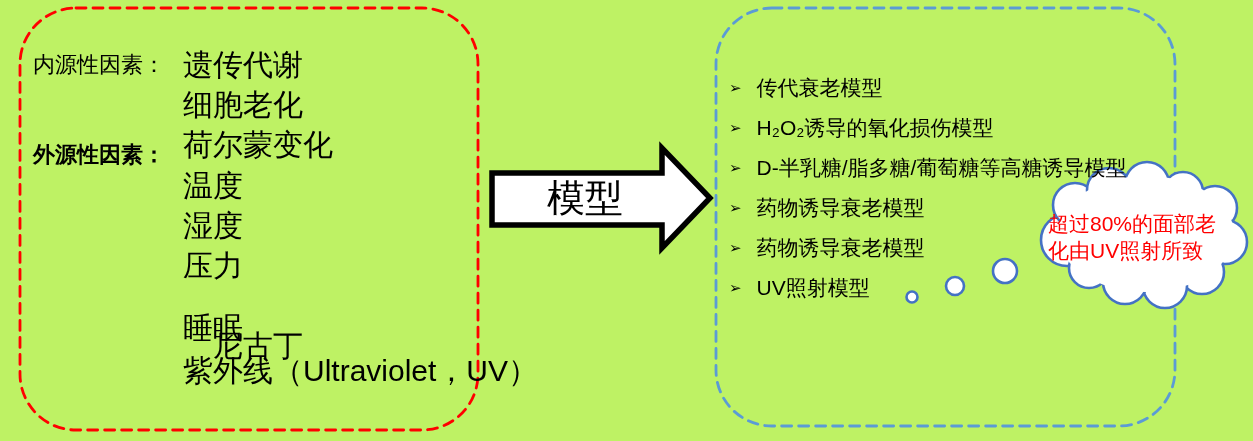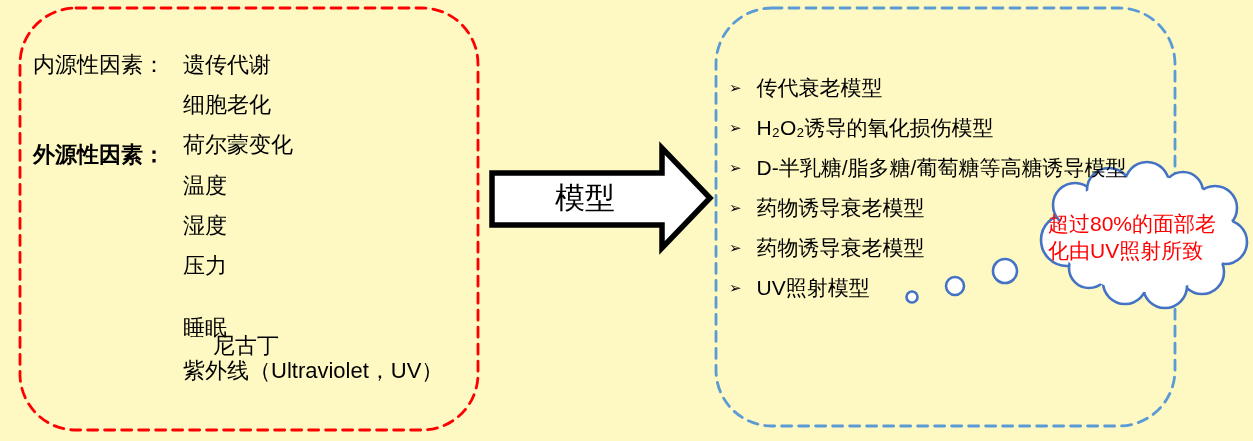--- a/index.html
+++ b/index.html
@@ -8,21 +8,21 @@
     --cloud-blue: #4472C4;
     --cloud-text-red: #FF0000;
     --text-black: #000000;
   }
   * { margin: 0; padding: 0; box-sizing: border-box; }
   html, body { background: #ffffff; }
   .page {
     position: relative;
     width: 1253px;
     height: 441px;
-    background: #fef9c3;
+    background: #bef264;
     font-family: "Liberation Sans", "DejaVu Sans", sans-serif;
     color: var(--text-black);
     overflow: hidden;
   }
   .shapes {
     position: absolute;
     left: 0; top: 0;
     width: 1253px; height: 441px;
     z-index: 1;
   }
@@ -52,21 +52,21 @@
     stroke-width: 2.6;
   }
   .cloud-cover { fill: #ffffff; stroke: none; }
   .txt {
     position: absolute;
     z-index: 2;
     line-height: 30px;
     white-space: nowrap;
   }
   .left-label { left: 33px; font-size: 22px; }
-  .left-item  { left: 183px; font-size: 22px; }
+  .left-item  { left: 183px; font-size: 30px; }
   .right-row {
     position: absolute;
     left: 729px;
     z-index: 2;
     display: flex;
     align-items: center;
     height: 30px;
     font-size: 21px;
     white-space: nowrap;
   }
@@ -75,21 +75,21 @@
     margin-right: 15px;
     color: #000000;
     line-height: 30px;
   }
   .arrow-label {
     position: absolute;
     left: 495px; top: 181px;
     width: 180px;
     z-index: 2;
     text-align: center;
-    font-size: 30px;
+    font-size: 38px;
     line-height: 34px;
     color: #000000;
   }
   .cloud-text {
     position: absolute;
     left: 1048px; top: 210px;
     width: 198px;
     z-index: 3;
     text-align: left;
     font-size: 21px;

